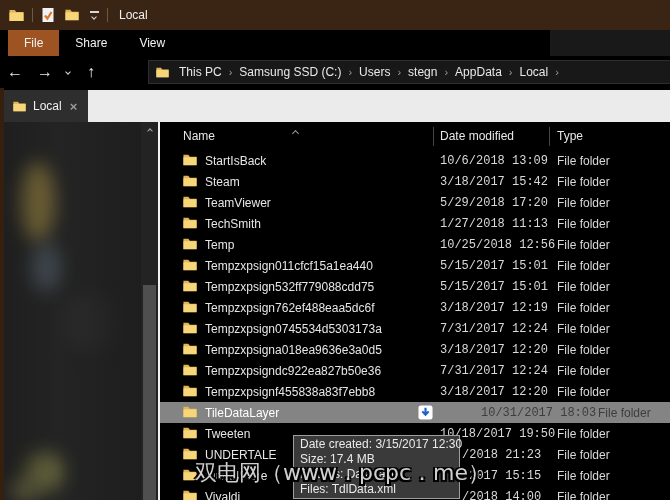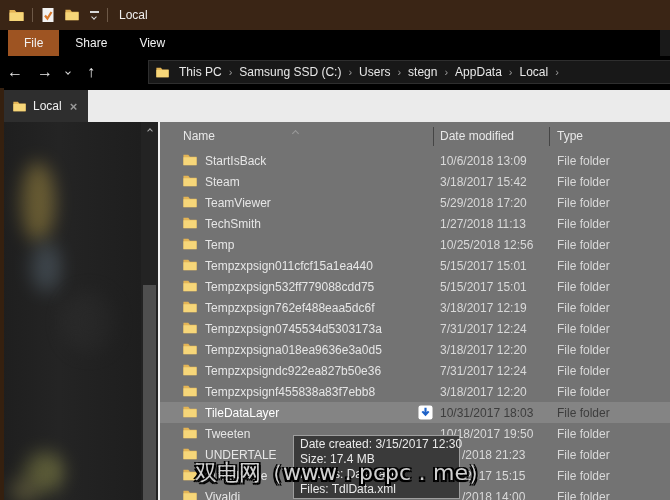--- a/index.html
+++ b/index.html
@@ -16,21 +16,21 @@
   .qat-caret { display:flex; flex-direction:column; align-items:center; width:12px; }
   .qat-caret .bar { width:9px; height:2px; background:#d9d9d9; margin-bottom:2px; }
   .chev { display:inline-block; width:6px; height:6px;
           border-right:2px solid #d9d9d9; border-bottom:2px solid #d9d9d9; }
   .chev.down { transform:rotate(45deg); }
   .chev.up { transform:rotate(-135deg); }
   .chev.tiny { width:4px; height:4px; border-width:1.5px; }
   #window-title { color:#f0f0f0; font-size:12px; margin-left:4px; }
 
   
-  #ribbon { left:0; top:30px; width:660px; height:26px; background:#000;
+  #ribbon { left:0; top:30px; width:550px; height:26px; background:#000;
             display:flex; align-items:stretch; padding-left:8px; }
   .rtab { color:#f2f2f2; font-size:12px; display:flex; align-items:center;
           padding:0 16px; cursor:default; }
   .rtab.active { background:#9e5422; }
 
   
   #addressbar { left:0; top:56px; width:670px; height:32px; background:#000;
                 display:flex; align-items:center; }
   .nav-btn { color:#e8e8e8; font-size:16px; width:30px; text-align:center; line-height:30px; }
   .nav-chev { width:16px; display:flex; justify-content:center; align-items:center; }
@@ -57,39 +57,39 @@
   #sidebar .shade { position:absolute; inset:0;
      background:linear-gradient(90deg, rgba(20,20,20,.35), rgba(35,35,35,0) 40%, rgba(25,25,25,.55)); }
 
   #sb-scroll { left:141px; top:122px; width:17px; height:378px; background:#232323; }
   #sb-up { position:absolute; left:141px; top:124px; width:17px; height:14px;
            display:flex; justify-content:center; align-items:center; }
   #sb-up .chev { border-color:#a9a9a9; }
   #sb-thumb { position:absolute; left:143px; top:285px; width:13px; height:215px; background:#4f4f4f; }
   #pane-sep { left:158px; top:122px; width:2px; height:378px; background:#f2f2f2; }
 
-  #filelist { left:160px; top:122px; width:510px; height:378px; background:#737373; overflow:hidden; }
+  #filelist { left:160px; top:122px; width:510px; height:378px; background:#000000; overflow:hidden; }
   #list-header { position:relative; height:28px; color:#e8e8e8; font-size:12px; }
   #col-name  { position:absolute; left:23px;  top:7px; }
   #col-date  { position:absolute; left:280px; top:7px; }
   #col-type  { position:absolute; left:397px; top:7px; }
   #sort-chev { position:absolute; left:133px; top:3px; }
   #sort-chev .chev { border-color:#9a9a9a; border-width:1.5px; width:5px; height:5px; }
   .colsep { position:absolute; top:5px; width:1px; height:19px; background:#454545; }
   #colsep-1 { left:273px; } #colsep-2 { left:389px; }
 
   .row { position:relative; height:21px; }
   .row.selected { background:#848484; }
   .row .ficon { position:absolute; left:22px; top:2px; width:16px; height:15px; }
   .row .fname { position:absolute; left:45px; top:4px; color:#e6e6e6; font-size:12px; white-space:nowrap; }
-  .row .fdate { position:absolute; left:280px; top:4px; color:#d9d9d9; font-size:12px; white-space:nowrap; }
+  .row .fdate { position:absolute; left:280px; top:4px; color:#d9d9d9; font-size:12px; white-space:nowrap;font-family:Liberation Mono, monospace; }
   .row .fdate.shifted { left:302px; }
   .row .ftype { position:absolute; left:397px; top:4px; color:#d9d9d9; font-size:12px; white-space:nowrap; }
   .row.selected .fname { color:#ffffff; }
-  .row.selected .fdate, .row.selected .ftype { color:#3d3d3d; }
+  .row.selected .fdate, .row.selected .ftype { color:#3d3d3d;margin-left:41px; }
   .row .badge { position:absolute; left:258px; top:3px; width:15px; height:15px; }
 
   
   #tooltip { left:293px; top:435px; width:167px; height:64px; background:#3a3a3a;
              border:1px solid #9e9e9e; padding:1px 6px; z-index:40; }
   #tooltip div { color:#eaeaea; font-size:12px; line-height:15px; white-space:nowrap; }
 
   
   #watermark { left:195px; top:460px; z-index:50; font-size:22px; line-height:26px;
                color:rgba(218,218,218,.95); white-space:nowrap;

